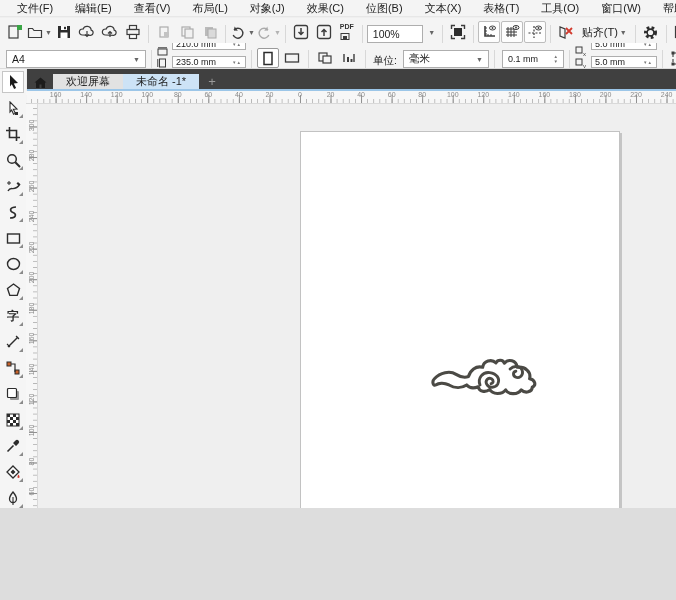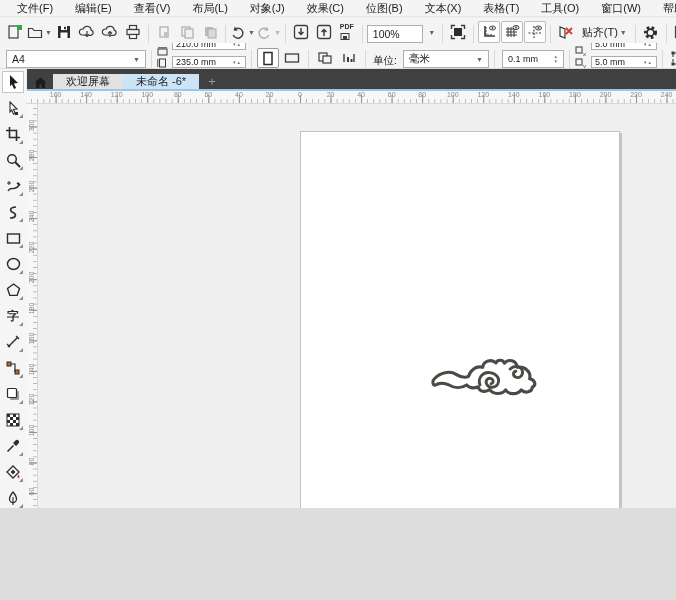--- a/index.html
+++ b/index.html
@@ -364,21 +364,21 @@
   <div class="tabrow">
     <div class="home-tab">
         <svg width="13" height="12" viewBox="0 0 13 12">
           <path d="M6.5 0.5L0.5 5.5h1.5V11h3.5V7.5h2V11h3.5V5.5h1.5z" fill="#1c1c1c"></path>
         </svg>
       </div>
     <div class="tab welcome">
         <span>欢迎屏幕</span>
       </div>
     <div class="tab active">
-        <span>未命名 -6*</span>
+        <span>未命名 -1*</span>
       </div>
     <div class="tab-plus">
         <span>+</span>
       </div>
   </div>
   <div class="tab-underline"></div>
 
   <div class="corner">
       <svg width="10" height="10" viewBox="0 0 10 10">
         <path d="M2 2l6 6 M8 8V4.5 M8 8H4.5 M2 2h3 M2 2v3" stroke="#555" stroke-width="1.1" fill="none"></path>

